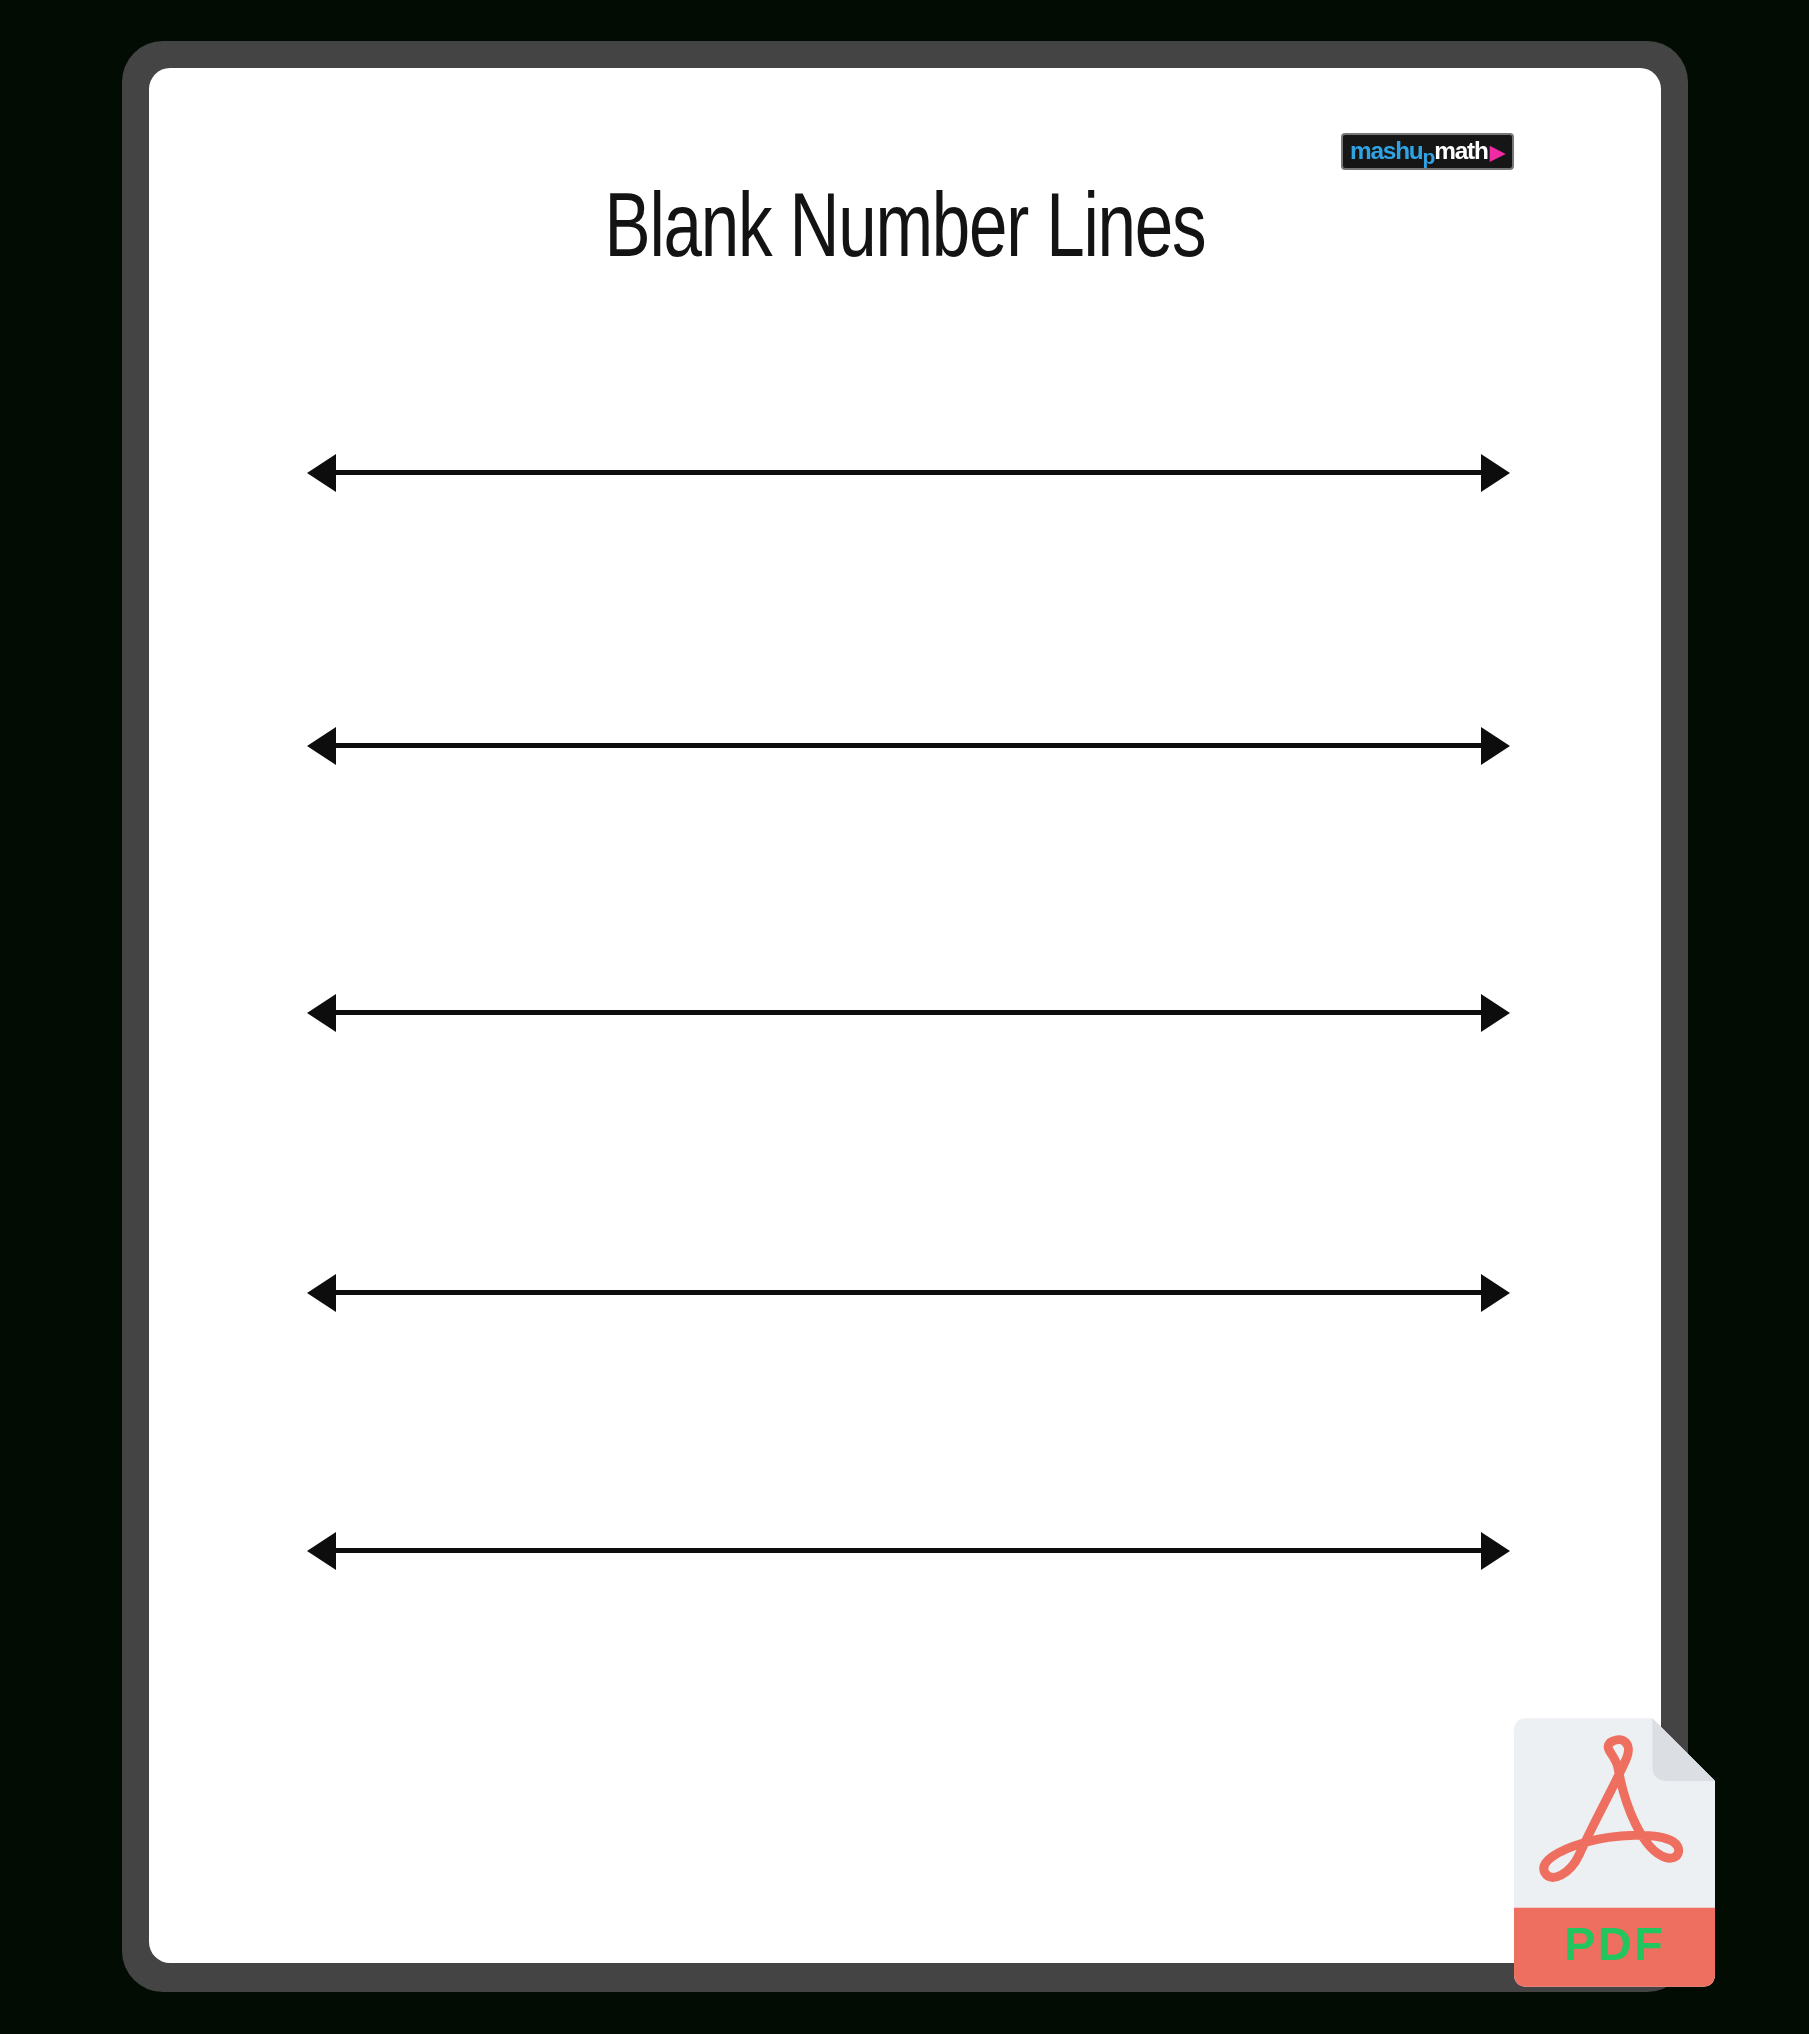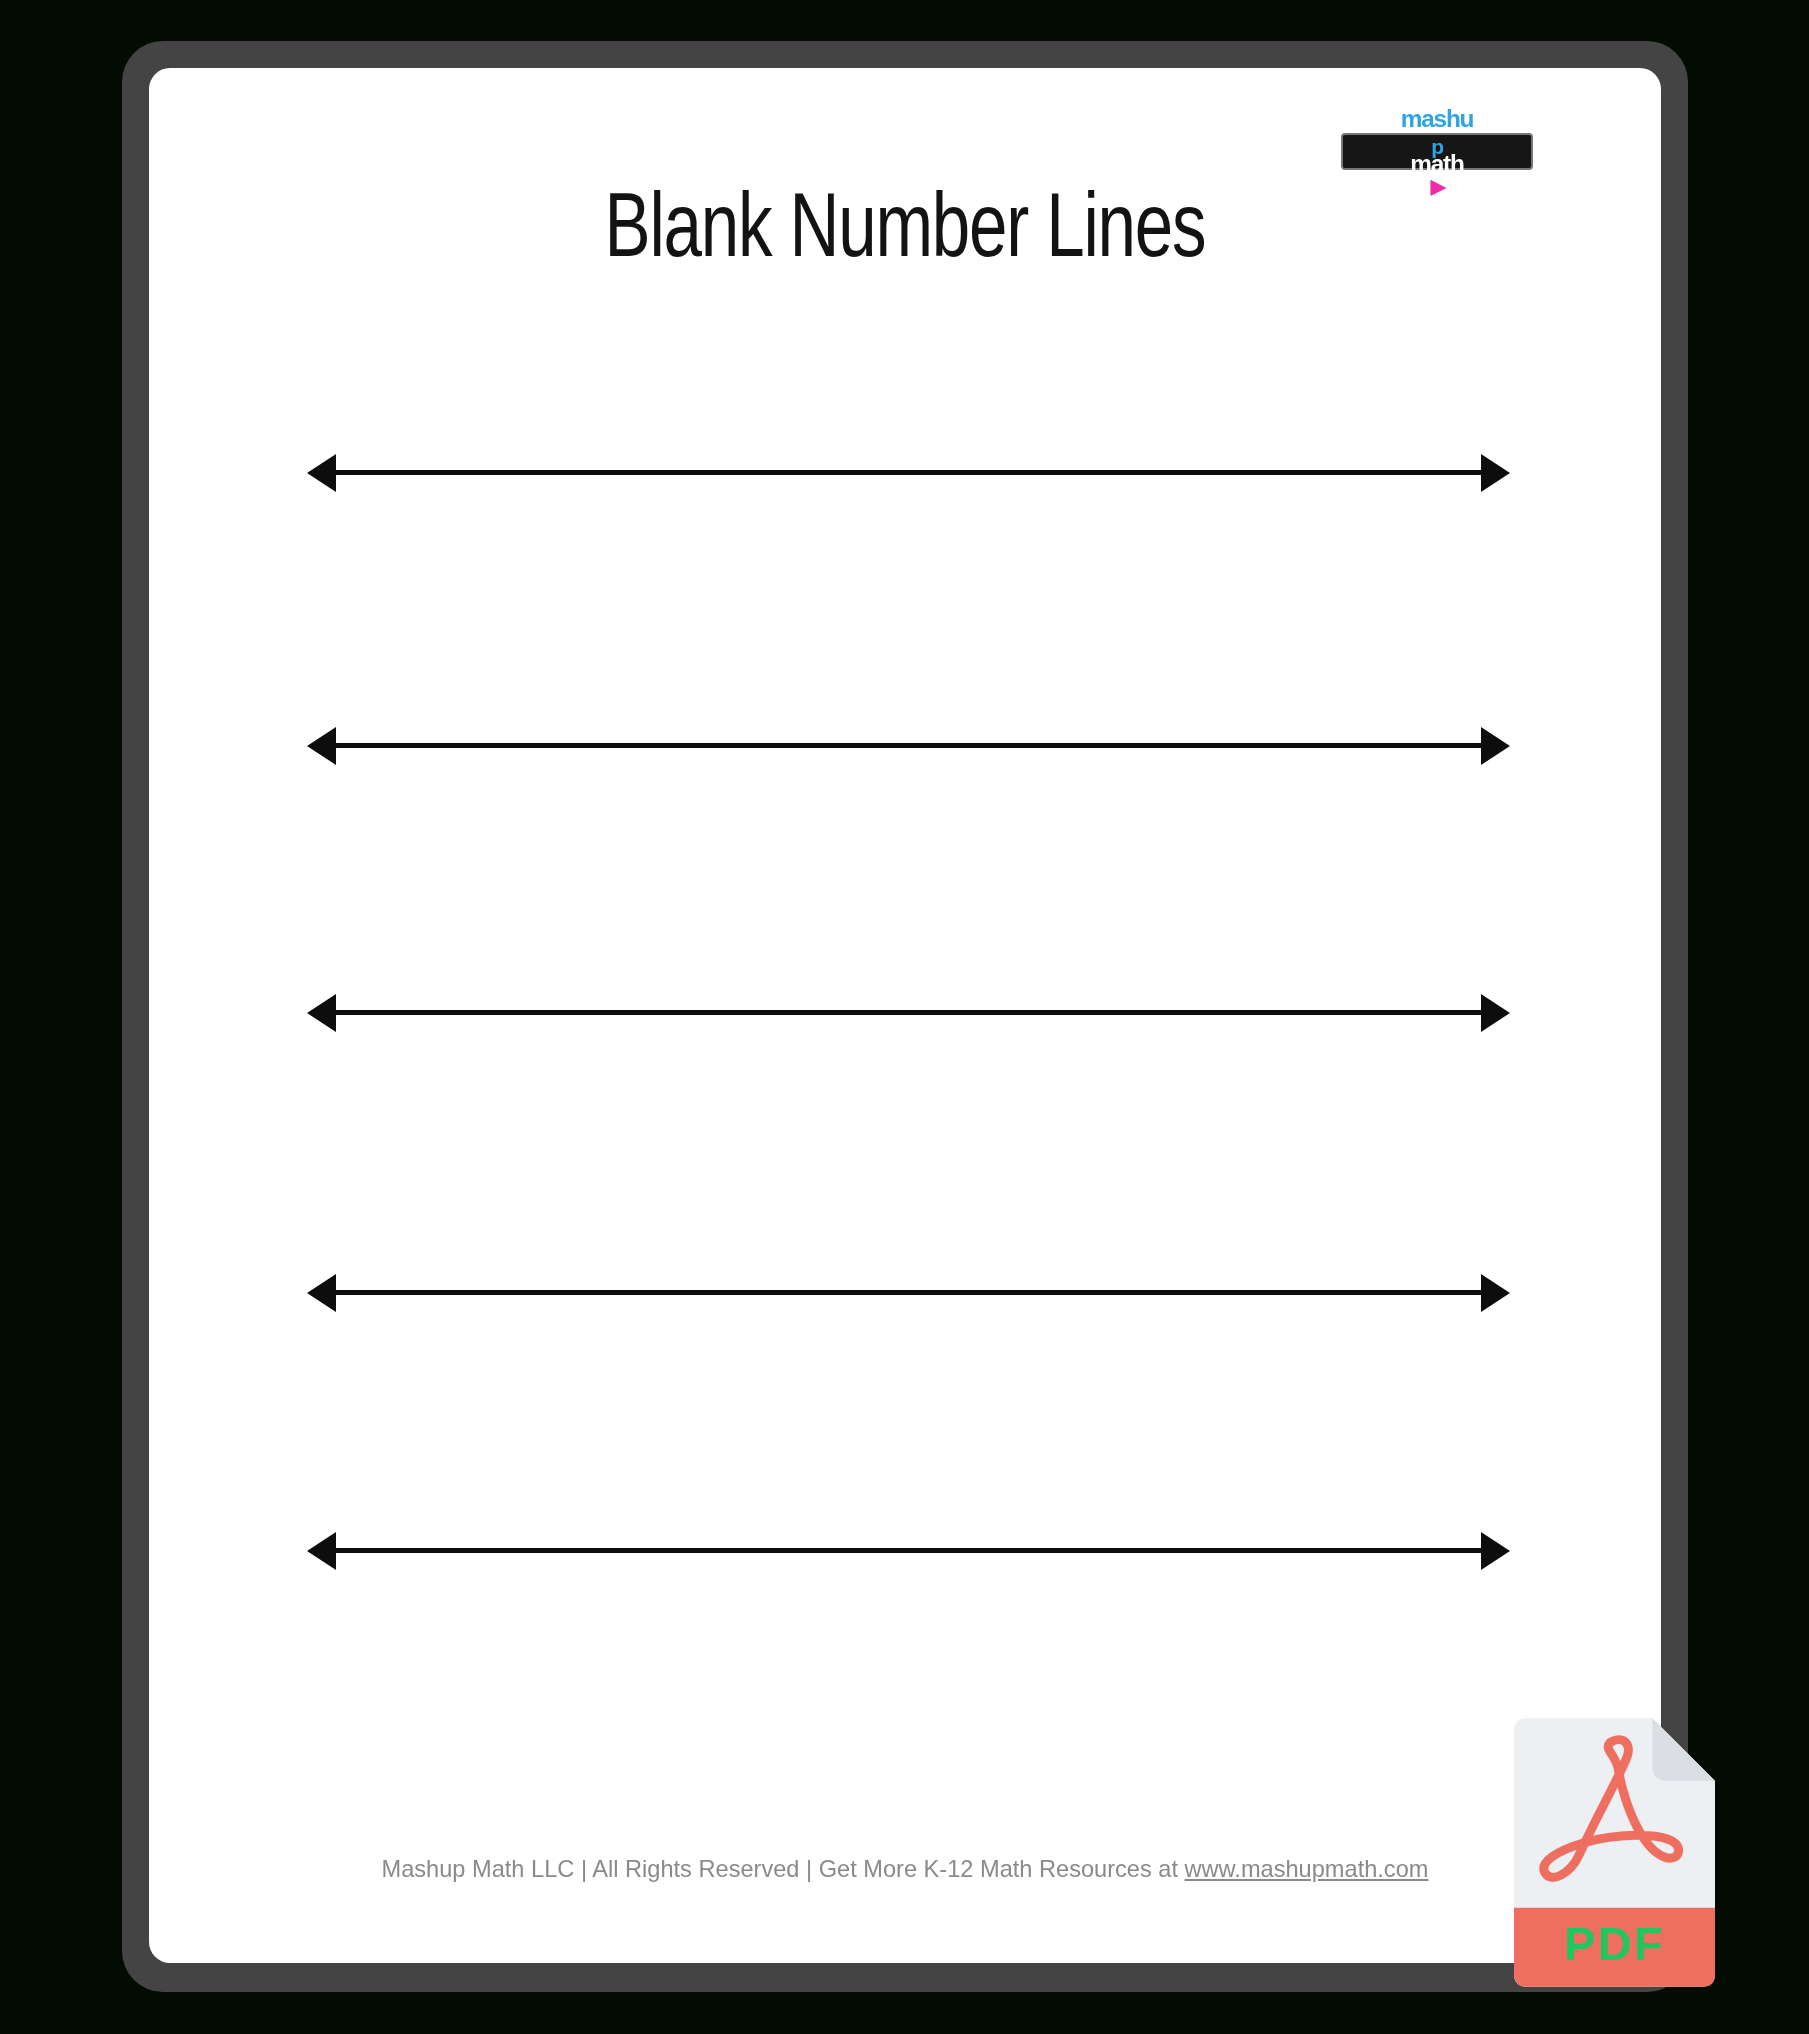--- a/index.html
+++ b/index.html
@@ -26,34 +26,33 @@
     left:149px; top:68px;
     width:1512px; height:1895px;
     background:#ffffff;
     border-radius:21px;
     z-index:1;
   }
   
   .logo{
     position:absolute;
     left:1341px; top:133px;
-    width:192px; height:37px;
+    width:173px; height:37px;
     background:#161616;
     border:2.4px solid #777777;
     border-radius:4.1px;
     box-sizing:border-box;
     display:flex;
     align-items:center;
     justify-content:center;
     z-index:2;
     font-weight:bold;
     font-size:24.4px;
     letter-spacing:-1.2px;
     line-height:1;
-    flex-direction:column;
   }
   .logo .mashu{color:#2fa3e3;}
   .logo .p-low{color:#2fa3e3; position:relative; top:4.9px; font-size:21px;}
   .logo .math{color:#ffffff;}
   .logo .play{
     color:#f02ba5;
     font-size:19.5px;
     margin-left:2.4px;
     letter-spacing:0;
     position:relative; top:0.8px;
@@ -169,21 +168,20 @@
     <span class="nl-head left"></span>
     <span class="nl-bar"></span>
     <span class="nl-head right"></span>
   </div>
   <div class="number-line nl5">
     <span class="nl-head left"></span>
     <span class="nl-bar"></span>
     <span class="nl-head right"></span>
   </div>
 
-  <div class="footer"><span>Mashup Math LLC | All Rights Reserved | Get More K-12 Math Resources at </span><span class="link">www.mashupmath.com</span></div>
 
   <div class="pdf-icon">
     <svg width="201" height="269" viewBox="0 0 247 330" xmlns="http://www.w3.org/2000/svg">
       <path d="M16 0 H170 L247 77 V314 Q247 330 231 330 H16 Q0 330 0 314 V16 Q0 0 16 0 Z" fill="#edf0f3"></path>
       <path d="M170 0 L247 77 H188 Q170 77 170 59 Z" fill="#dbdfe3"></path>
       <path d="M118 30 C134 20 146 32 138 50 C124 82 100 124 80 168 C70 190 46 204 38 190 C31 177 52 163 86 153 C124 142 176 140 196 152 C208 160 202 176 186 171 C158 162 136 108 128 62 C125 45 110 38 118 30" fill="none" stroke="#ee6f60" stroke-width="11" stroke-linecap="round"></path>
       <path d="M0 233 H247 V314 Q247 330 231 330 H16 Q0 330 0 314 Z" fill="#ee6f60"></path>
     </svg>
   </div>
   <div class="pdf-label">PDF</div>

